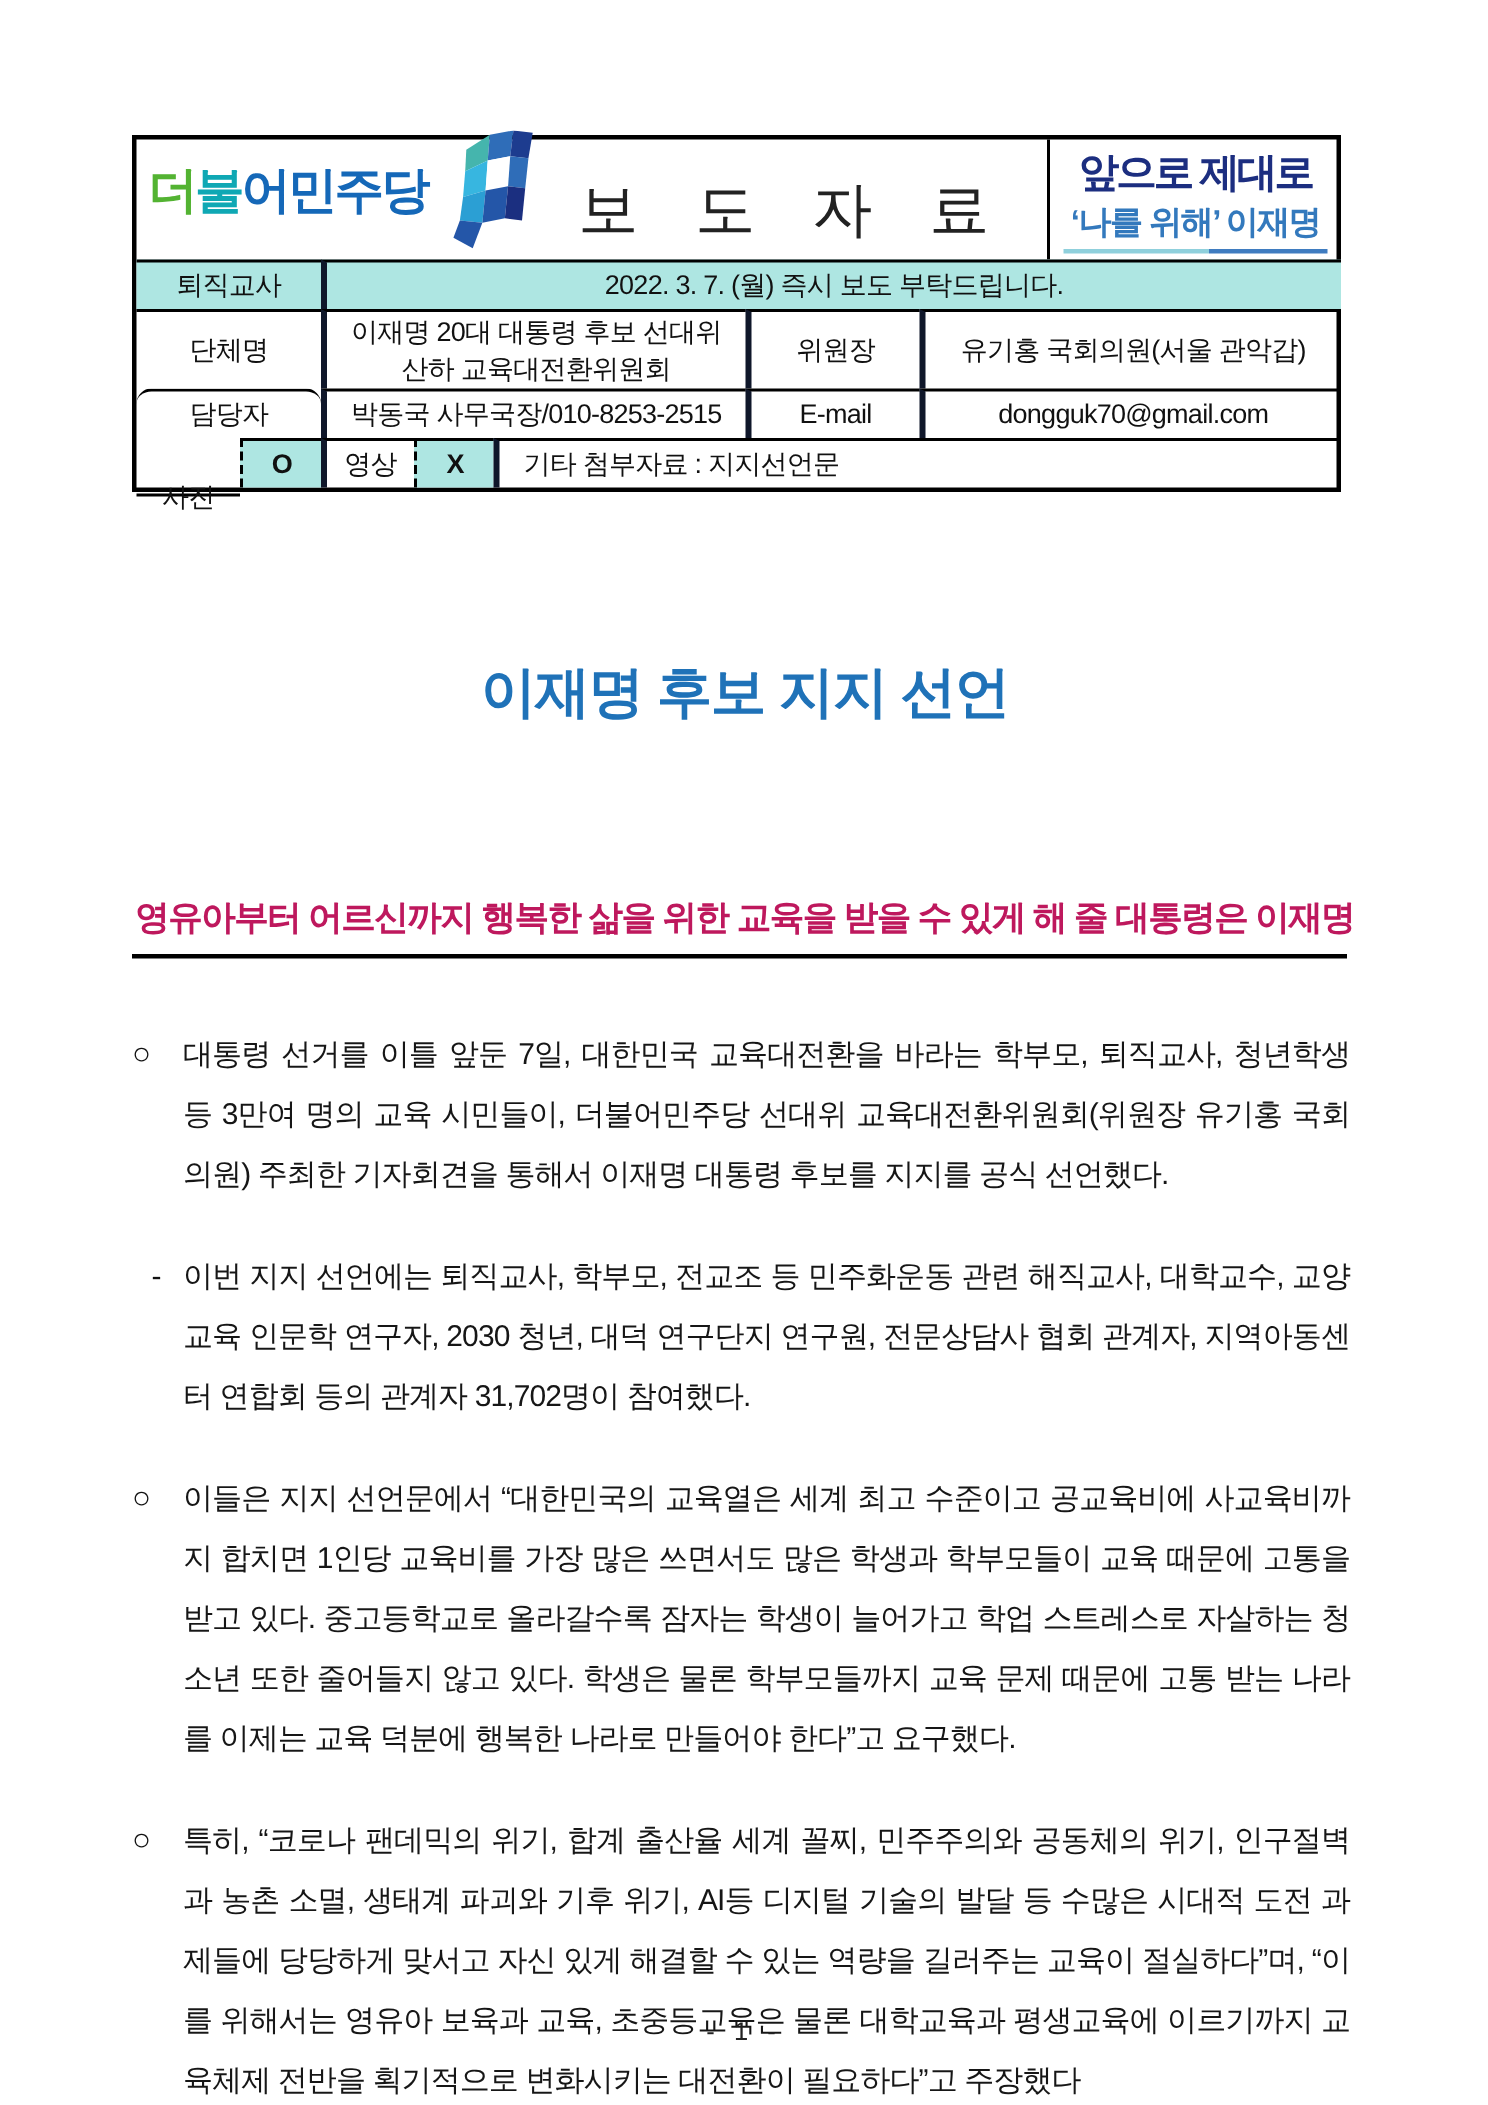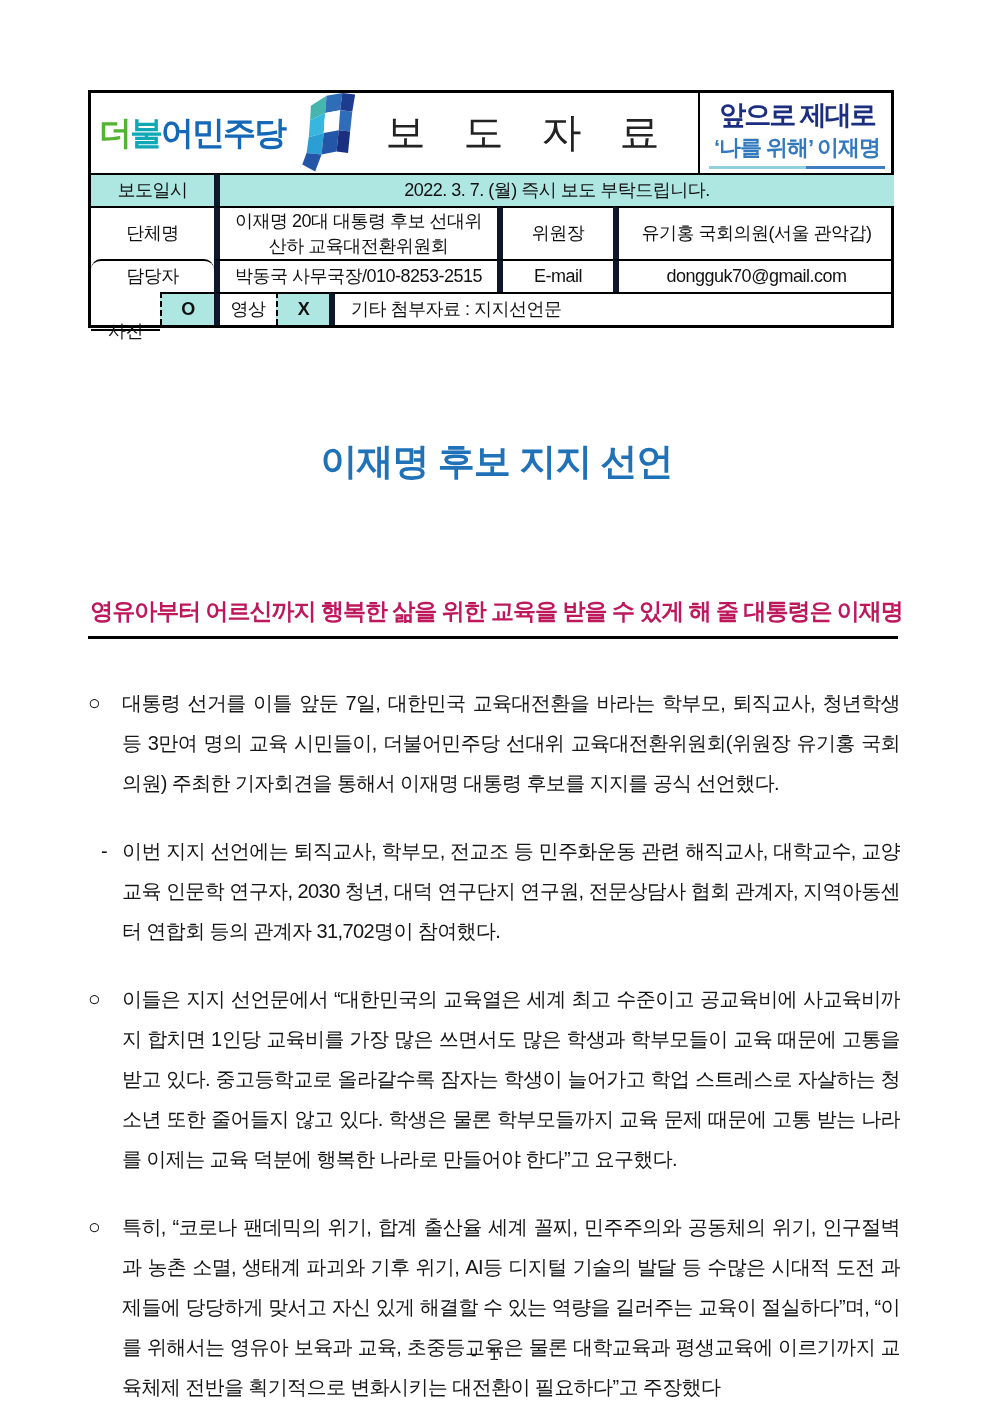--- a/index.html
+++ b/index.html
@@ -17,30 +17,30 @@
   .info-table {
     width:806px;
     border:3px solid #000;
     display:grid;
     grid-template-columns:69px 54px 62px 53px 168px 116px 85px 196px;
     grid-template-rows:80px 33px 53px 33px 33px;
   }
   .cell {
     display:flex; align-items:center; justify-content:center;
     font-size:18px; letter-spacing:-0.5px;
-    border-left:6px solid #0f172a; border-top:2px solid #000;
+    border-left:4px solid #0f172a; border-top:2px solid #000;
     text-align:center; line-height:1.35;
   }
   .cell.no-l { border-left:none; }
   .cell.no-t { border-top:none; }
   .cell.dashed-l { border-left:2px dashed #000; }
   .cell.hl { background:#aee6e2; }
   .cell.left-align { justify-content:flex-start; padding-left:16px; }
   
-  .head-left { grid-column:1/8; grid-row:1; display:flex; align-items:center; padding:6px 10px 6px 8px;gap:16px; }
+  .head-left { grid-column:1/8; grid-row:1; display:flex; align-items:flex-end; padding:6px 10px 6px 8px;gap:16px; }
   .head-right { grid-column:8/9; grid-row:1; display:flex; flex-direction:column; align-items:center; justify-content:flex-start; border-left:2px solid #000; padding:4px 6px; }
   .logo { display:flex; align-items:center; }
   .logo-text { font-size:33px; font-weight:800; letter-spacing:-2px; white-space:nowrap; }
   .lg-green { color:#53b332; }
   .lg-teal  { color:#0fa8b4; }
   .lg-blue  { color:#1568b8; }
   .flag-icon { width:72px; height:80px; margin-left:2px; }
   .doc-type {
     flex:1; text-align:center;
     font-family:"Liberation Serif","DejaVu Serif",serif;
@@ -104,21 +104,21 @@
       </div>
       <div class="doc-type">보 도 자 료</div>
     </div>
 
     <div class="head-right">
       <div class="slogan1">앞으로 제대로</div>
       <div class="slogan2">‘나를 위해’ 이재명</div>
       <div class="slogan-underline"></div>
     </div>
 
-    <div class="cell hl no-l" style="grid-column:1/3;grid-row:2;">보도일시</div>
+    <div class="cell hl no-l" style="grid-column:1/3;grid-row:2;">퇴직교사</div>
     <div class="cell hl" style="grid-column:3/9;grid-row:2;">2022. 3. 7. (월) 즉시 보도 부탁드립니다.</div>
 
     <div class="cell no-l" style="grid-column:1/3;grid-row:3;">단체명</div>
     <div class="cell two-line" style="grid-column:3/6;grid-row:3;">
       <span>이재명 20대 대통령 후보 선대위</span>
       <span>산하 교육대전환위원회</span>
     </div>
     <div class="cell" style="grid-column:6/7;grid-row:3;">위원장</div>
     <div class="cell" style="grid-column:7/9;grid-row:3;">유기홍 국회의원(서울 관악갑)</div>
 

